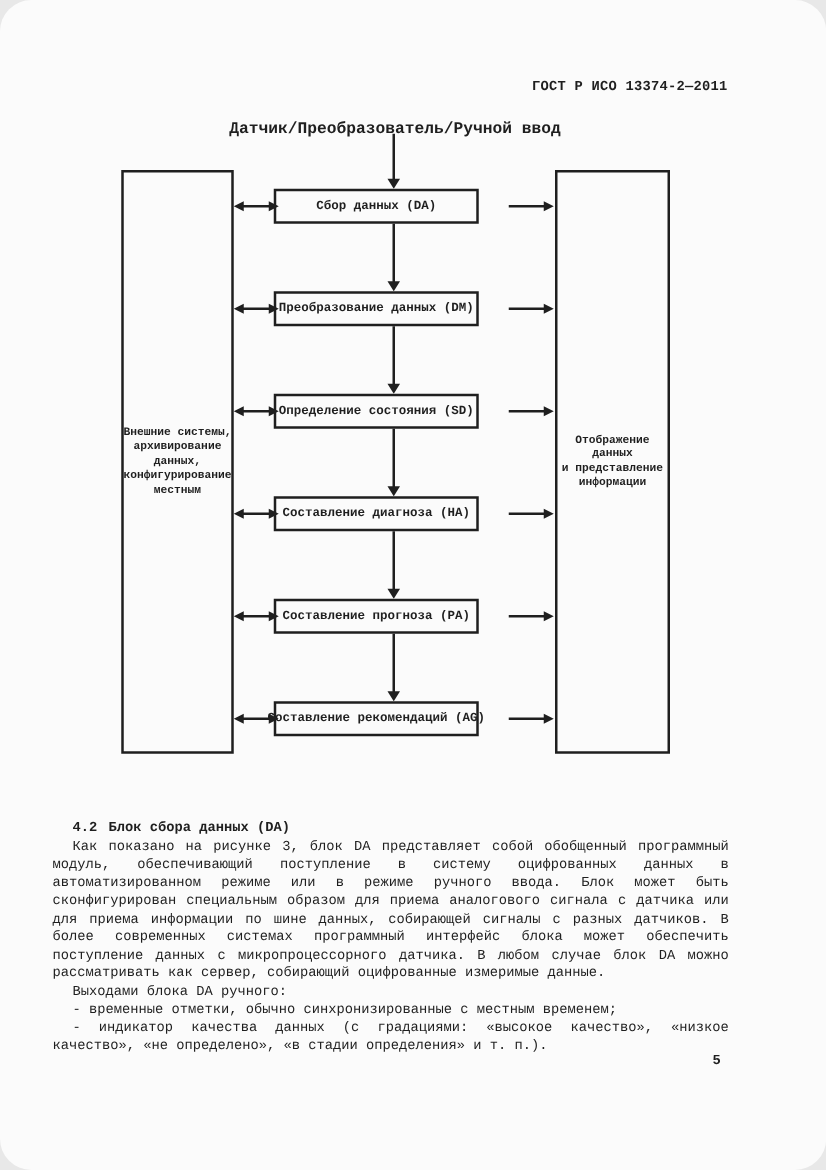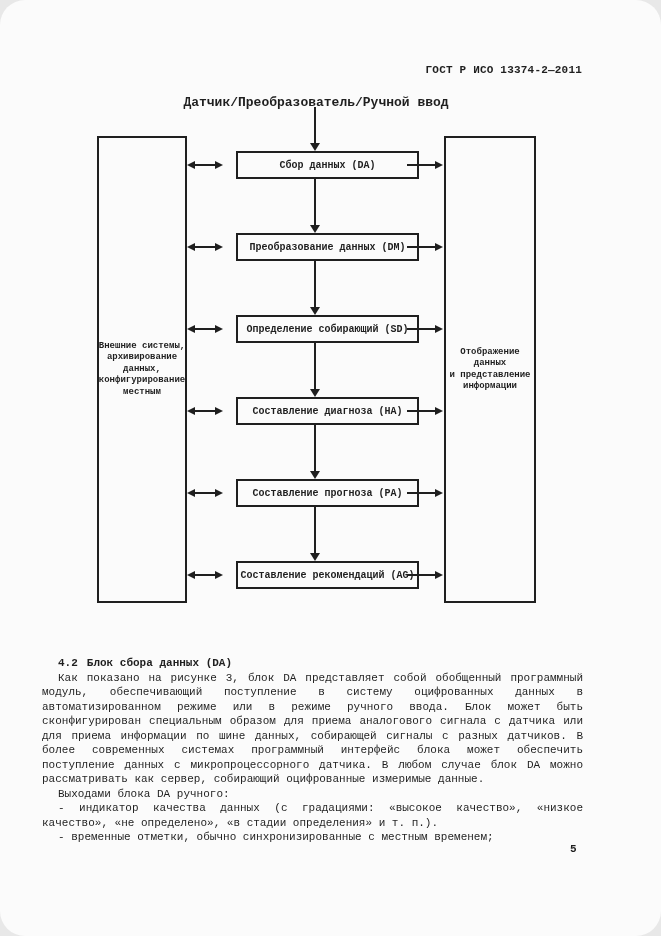--- a/index.html
+++ b/index.html
@@ -24,21 +24,21 @@
   }
   .side-rect{
     position:absolute;border:2px solid var(--ink,#1f1f1f);box-sizing:border-box;
     display:flex;align-items:center;justify-content:center;
     text-align:center;font-weight:bold;font-size:9px;line-height:11.5px;
     white-space:pre-line;
   }
   #left-rect{left:97px;top:136px;width:90px;height:467px;}
   #right-rect{left:444px;top:136px;width:92px;height:467px;}
   .flow-box{
-    position:absolute;left:236px;width:183px;height:28px;
+    position:absolute;left:219px;width:164px;height:28px;
     border:2px solid var(--ink,#1f1f1f);box-sizing:border-box;
     display:flex;align-items:center;justify-content:center;
     font-weight:bold;font-size:10px;white-space:nowrap;
     background:var(--page-bg,#fbfbfb);
   }
   .hline{position:absolute;height:2px;background:var(--ink,#1f1f1f);}
   .vline{position:absolute;width:2px;background:var(--ink,#1f1f1f);}
   .tri{position:absolute;width:0;height:0;}
   .tri.down{border-left:5px solid transparent;border-right:5px solid transparent;border-top:8px solid var(--ink,#1f1f1f);}
   .tri.left{border-top:4px solid transparent;border-bottom:4px solid transparent;border-right:8px solid var(--ink,#1f1f1f);}
@@ -95,21 +95,21 @@
       <div class="vline" style="left: 314px; top: 179px; height: 47px;"></div>
       <div class="tri down" style="left: 310px; top: 225px;"></div>
       <div class="flow-box" style="top: 233px;">Преобразование данных (DM)</div>
       <div class="hline" style="left: 193px; top: 246px; width: 24px;"></div>
       <div class="tri left" style="left: 187px; top: 243px;"></div>
       <div class="tri right" style="left: 215px; top: 243px;"></div>
       <div class="hline" style="left: 407px; top: 246px; width: 29px;"></div>
       <div class="tri right" style="left: 435px; top: 243px;"></div>
       <div class="vline" style="left: 314px; top: 261px; height: 47px;"></div>
       <div class="tri down" style="left: 310px; top: 307px;"></div>
-      <div class="flow-box" style="top: 315px;">Определение собирающий (SD)</div>
+      <div class="flow-box" style="top: 315px;">Определение состояния (SD)</div>
       <div class="hline" style="left: 193px; top: 328px; width: 24px;"></div>
       <div class="tri left" style="left: 187px; top: 325px;"></div>
       <div class="tri right" style="left: 215px; top: 325px;"></div>
       <div class="hline" style="left: 407px; top: 328px; width: 29px;"></div>
       <div class="tri right" style="left: 435px; top: 325px;"></div>
       <div class="vline" style="left: 314px; top: 343px; height: 47px;"></div>
       <div class="tri down" style="left: 310px; top: 389px;"></div>
       <div class="flow-box" style="top: 397px;">Составление диагноза (HA)</div>
       <div class="hline" style="left: 193px; top: 410px; width: 24px;"></div>
       <div class="tri left" style="left: 187px; top: 407px;"></div>
@@ -132,19 +132,19 @@
       <div class="tri right" style="left: 215px; top: 571px;"></div>
       <div class="hline" style="left: 407px; top: 574px; width: 29px;"></div>
       <div class="tri right" style="left: 435px; top: 571px;"></div>
     </div>
 
 
   <div class="body-text">
     <p class="heading"><span>4.2</span><span class="heading-title">Блок сбора данных (DA)</span></p>
     <p>Как показано на рисунке 3, блок DA представляет собой обобщенный программный модуль, обеспечивающий поступление в систему оцифрованных данных в автоматизированном режиме или в режиме ручного ввода. Блок может быть сконфигурирован специальным образом для приема аналогового сигнала с датчика или для приема информации по шине данных, собирающей сигналы с разных датчиков. В более современных системах программный интерфейс блока может обеспечить поступление данных с микропроцессорного датчика. В любом случае блок DA можно рассматривать как сервер, собирающий оцифрованные измеримые данные.</p>
     <p>Выходами блока DA ручного:</p>
+    <p>- временные отметки, обычно синхронизированные с местным временем;</p>
     <p>- индикатор качества данных (с градациями: «высокое качество», «низкое качество», «не определено», «в стадии определения» и т. п.).</p>
-    <p>- временные отметки, обычно синхронизированные с местным временем;</p>
   </div>
 
   <div class="page-number">5</div>
 
 </div>
 
 </body></html>

